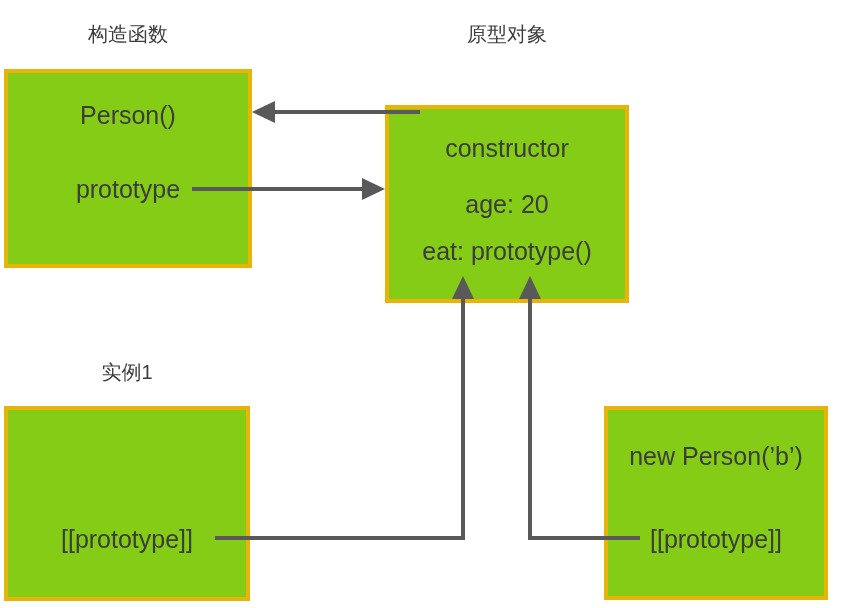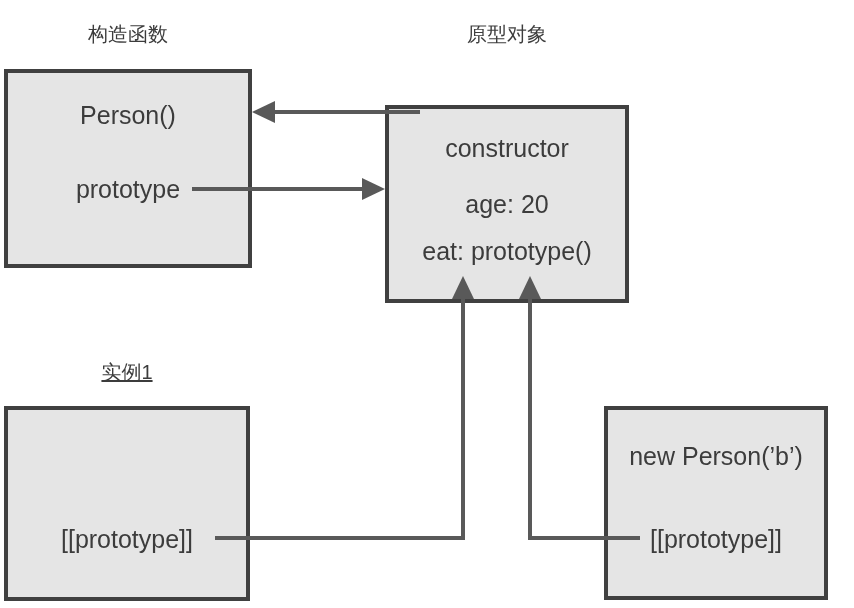--- a/index.html
+++ b/index.html
@@ -7,22 +7,22 @@
     position: relative;
     width: 854px;
     height: 608px;
     background: #ffffff;
     font-family: "Liberation Sans", "DejaVu Sans", sans-serif;
     overflow: hidden;
   }
   .box {
     position: absolute;
     box-sizing: border-box;
-    border: 4px solid #404040;
-    background: #e5e5e5;
+    border: 4px solid #eab308;
+    background: #84cc16;
   }
   .row {
     position: absolute;
     left: 0;
     right: 0;
     text-align: center;
     font-size: 25px;
     line-height: 30px;
     color: #3c3c3c;
     white-space: nowrap;
@@ -51,21 +51,21 @@
   }
   .head-up {
     border-left: 11px solid transparent;
     border-right: 11px solid transparent;
     border-bottom: 23px solid #595959;
   }
 
   
   #label-constructor { left: 4px;   width: 248px; top: 18px; }
   #label-prototype   { left: 385px; width: 244px; top: 18px; }
-  #label-instance1   { left: 4px;   width: 246px; top: 356px; text-decoration: underline; }
+  #label-instance1   { left: 4px;   width: 246px; top: 356px; }
   #label-instance2   { left: 604px; width: 245px; top: 356px; }
 
   
   #box-constructor { left: 4px;   top: 69px;  width: 248px; height: 199px; }
   #box-prototype   { left: 385px; top: 69px;  width: 244px; height: 198px; margin-top: 36px; }
   #box-instance1   { left: 4px;   top: 406px; width: 246px; height: 195px; }
   #box-instance2   { left: 604px; top: 406px; width: 224px; height: 194px; }
 
   
   #box-constructor .r1 { top: 27px; }

